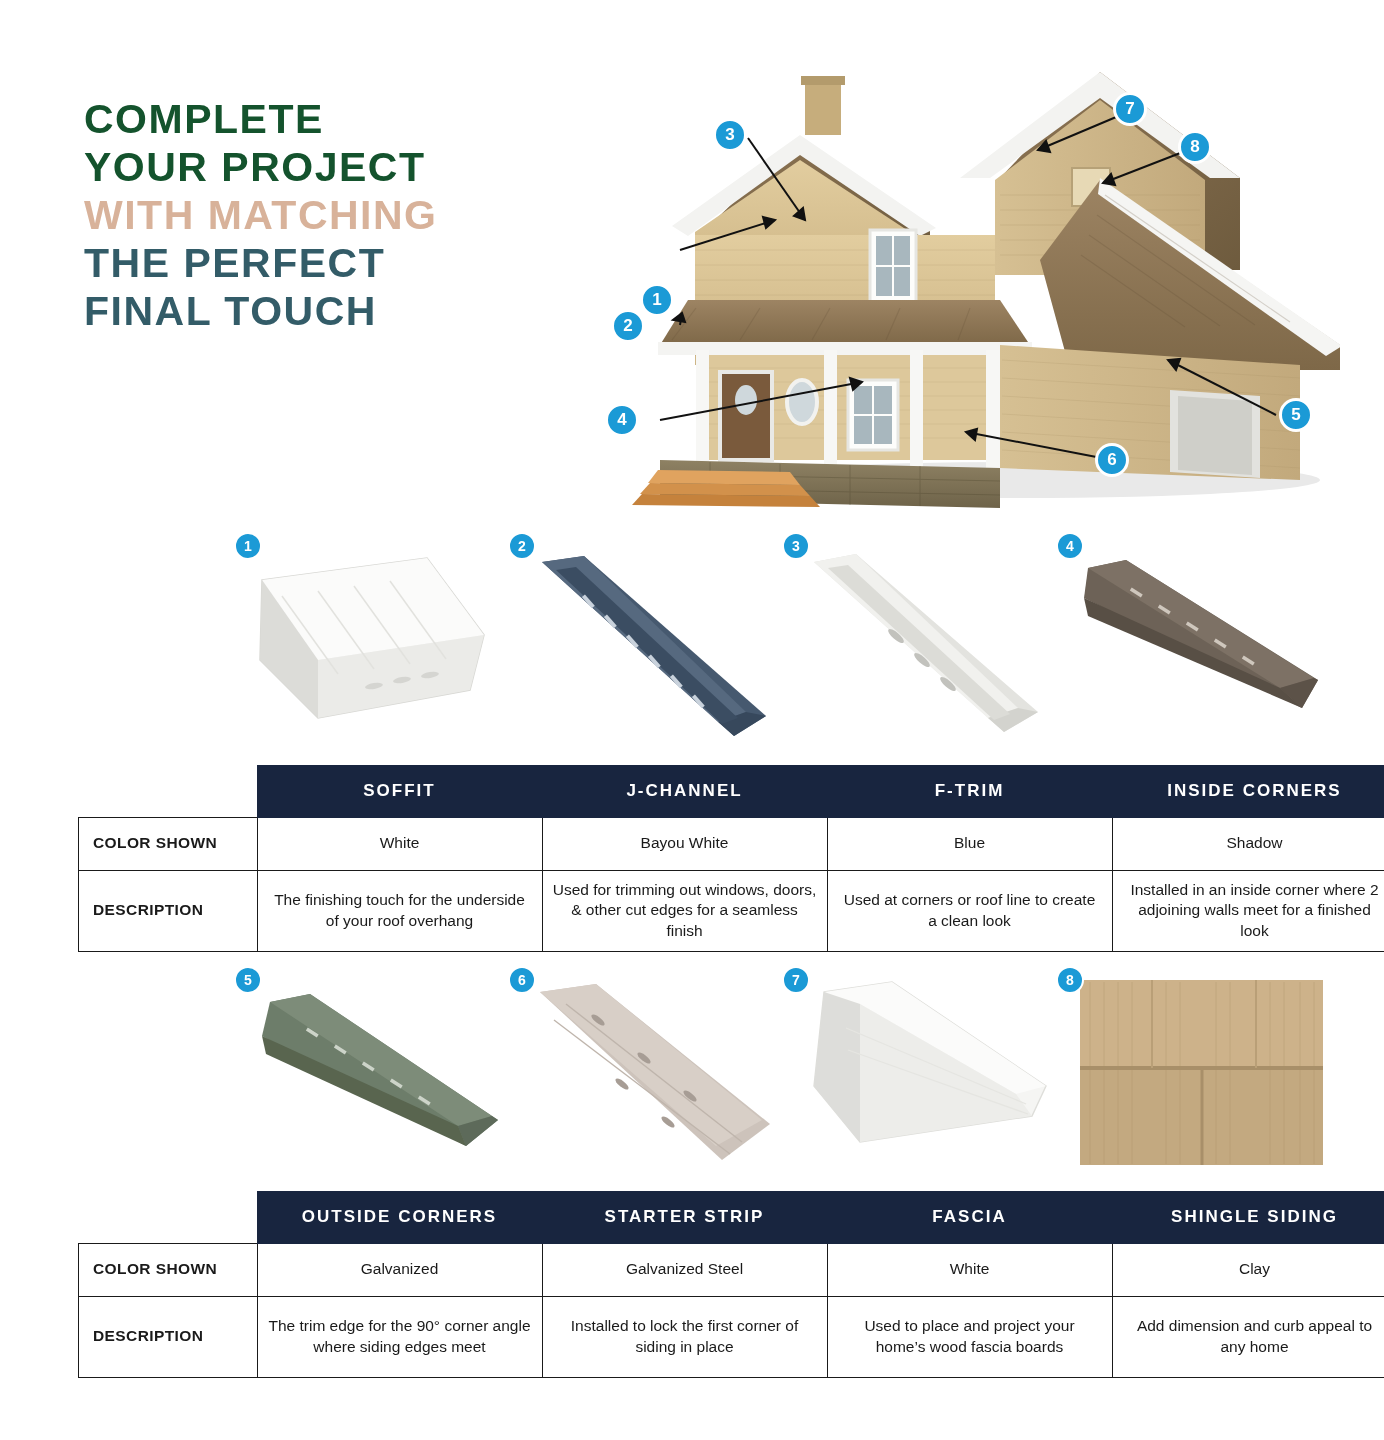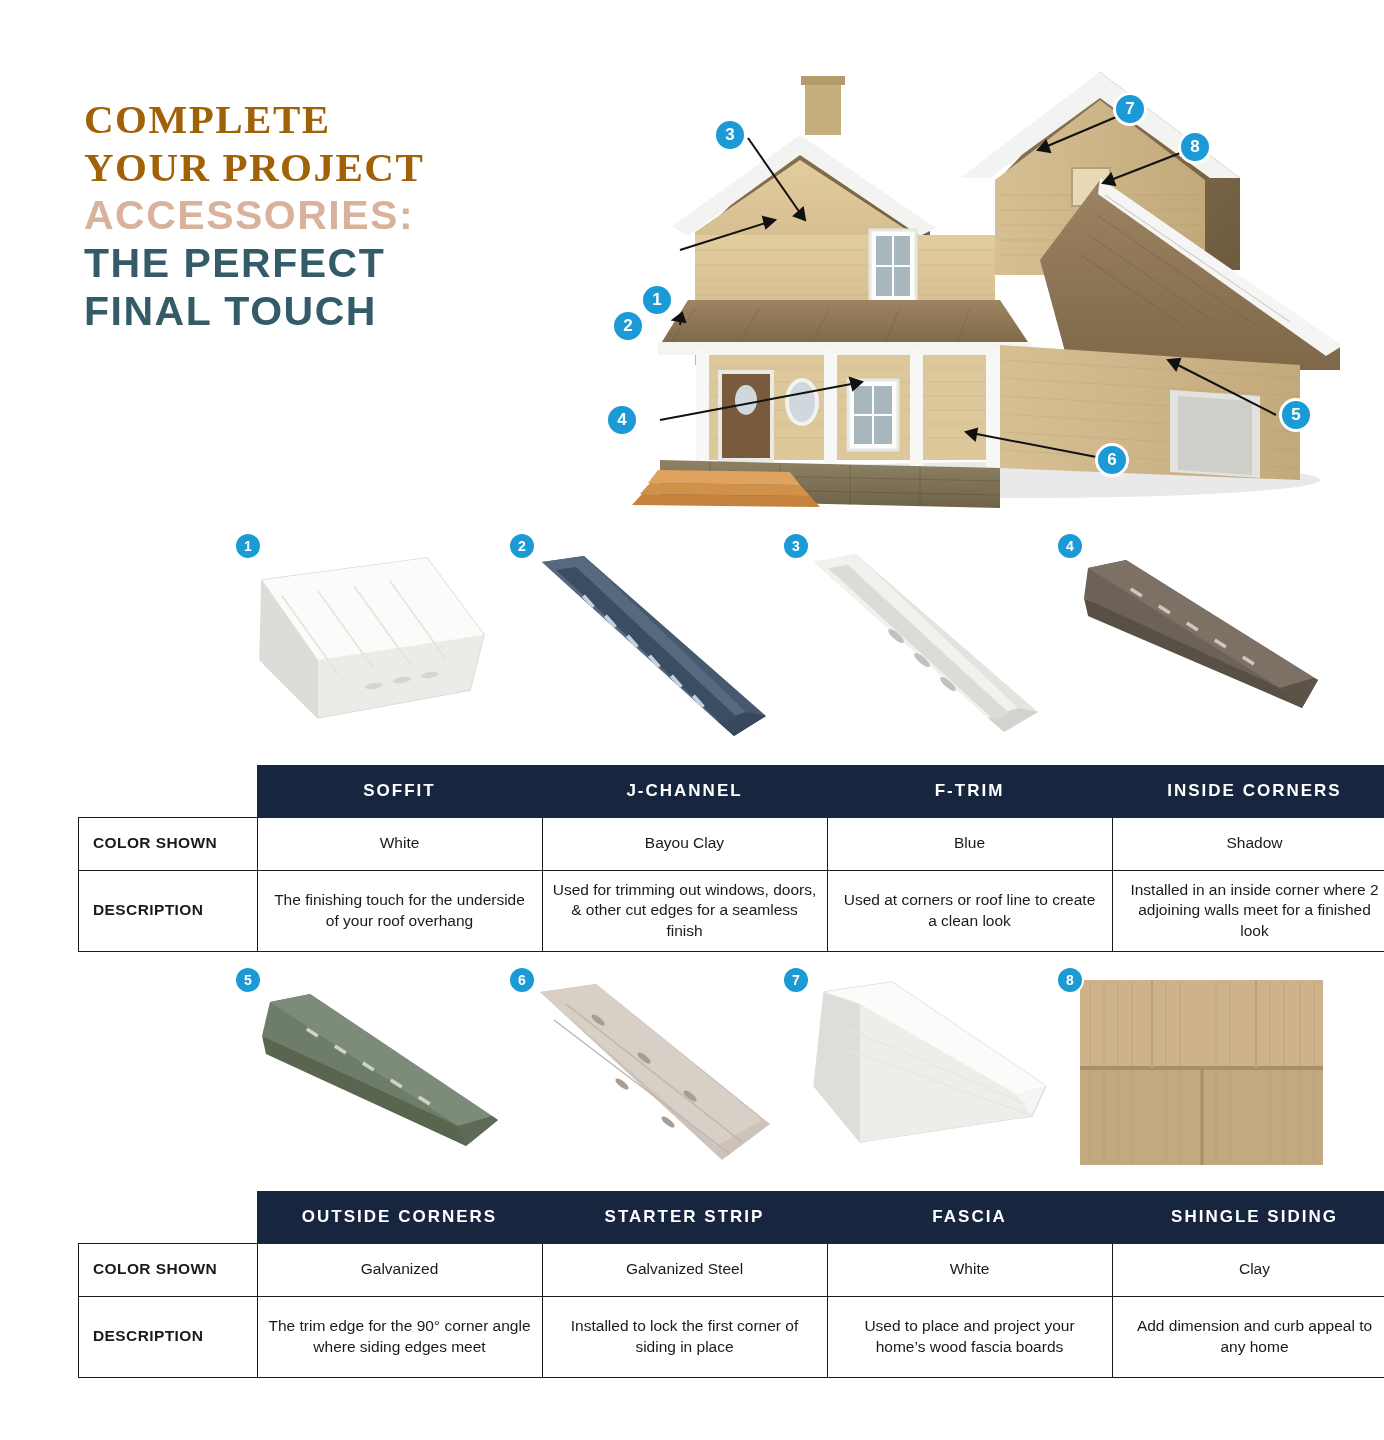--- a/index.html
+++ b/index.html
@@ -24,21 +24,21 @@
     width: 520px;
     line-height: 1.17;
     letter-spacing: 1.5px;
   }
   .headline .line {
     font-weight: bold;
     font-size: 41px;
     text-transform: uppercase;
     white-space: nowrap;
   }
-  .hl-orange { color: #a16207; font-family: Liberation Serif, serif; }
+  .hl-orange { color: #14532d; }
   .hl-tan    { color: #d8b29a; }
   .hl-teal   { color: #335c68; }
 
   
   .house-wrap {
     position: absolute;
     left: 600px;
     top: 60px;
     width: 740px;
     height: 450px;
@@ -134,21 +134,21 @@
   .col-head { width: 268px; }
   .cell-color { height: 34px; }
   .cell-desc  { height: 62px; }
 </style>
 </head>
 <body>
 
 <div class="headline">
   <div class="line hl-orange">COMPLETE</div>
   <div class="line hl-orange">YOUR PROJECT</div>
-  <div class="line hl-tan">ACCESSORIES:</div>
+  <div class="line hl-tan">WITH MATCHING</div>
   <div class="line hl-teal">THE PERFECT</div>
   <div class="line hl-teal">FINAL TOUCH</div>
 </div>
 
 <div class="house-wrap">
   <svg class="house-svg" viewBox="0 0 740 450" xmlns="http://www.w3.org/2000/svg">
     <defs>
       <linearGradient id="wall" x1="0" y1="0" x2="0" y2="1">
         <stop offset="0%" stop-color="#e2cd9f"></stop>
         <stop offset="100%" stop-color="#cdb585"></stop>
@@ -417,21 +417,21 @@
       <th class="col-head">SOFFIT</th>
       <th class="col-head">J-CHANNEL</th>
       <th class="col-head">F-TRIM</th>
       <th class="col-head">INSIDE CORNERS</th>
     </tr>
   </thead>
   <tbody>
     <tr>
       <td class="row-label">COLOR SHOWN</td>
       <td class="cell-color">White</td>
-      <td class="cell-color">Bayou Clay</td>
+      <td class="cell-color">Bayou White</td>
       <td class="cell-color">Blue</td>
       <td class="cell-color">Shadow</td>
     </tr>
     <tr>
       <td class="row-label">DESCRIPTION</td>
       <td class="cell-desc">The finishing touch for the underside of your roof overhang</td>
       <td class="cell-desc">Used for trimming out windows, doors, &amp; other cut edges for a seamless finish</td>
       <td class="cell-desc">Used at corners or roof line to create a clean look</td>
       <td class="cell-desc">Installed in an inside corner where 2 adjoining walls meet for a finished look</td>
     </tr>

